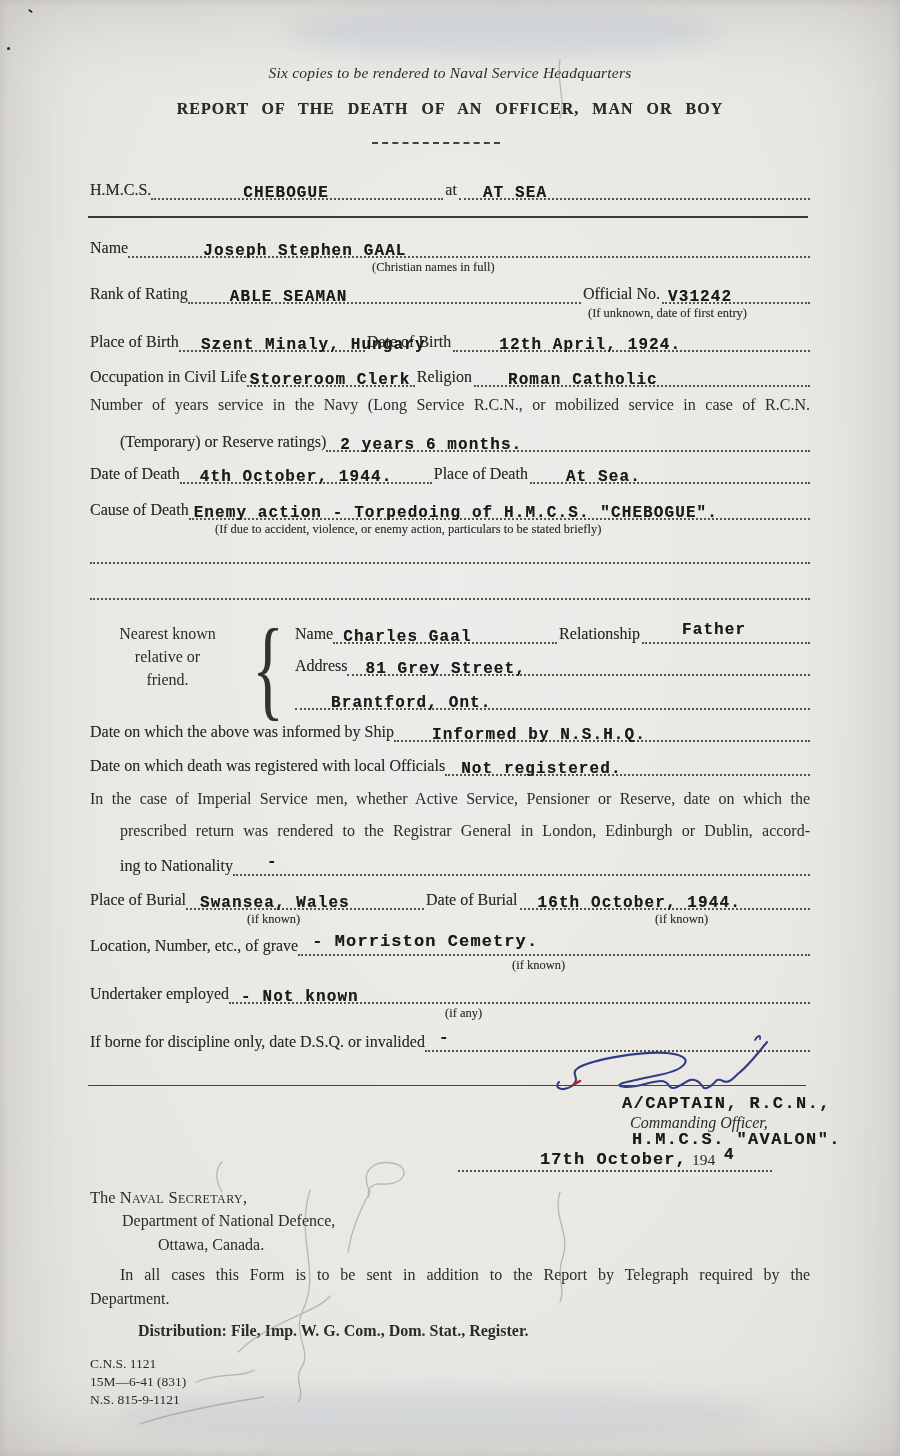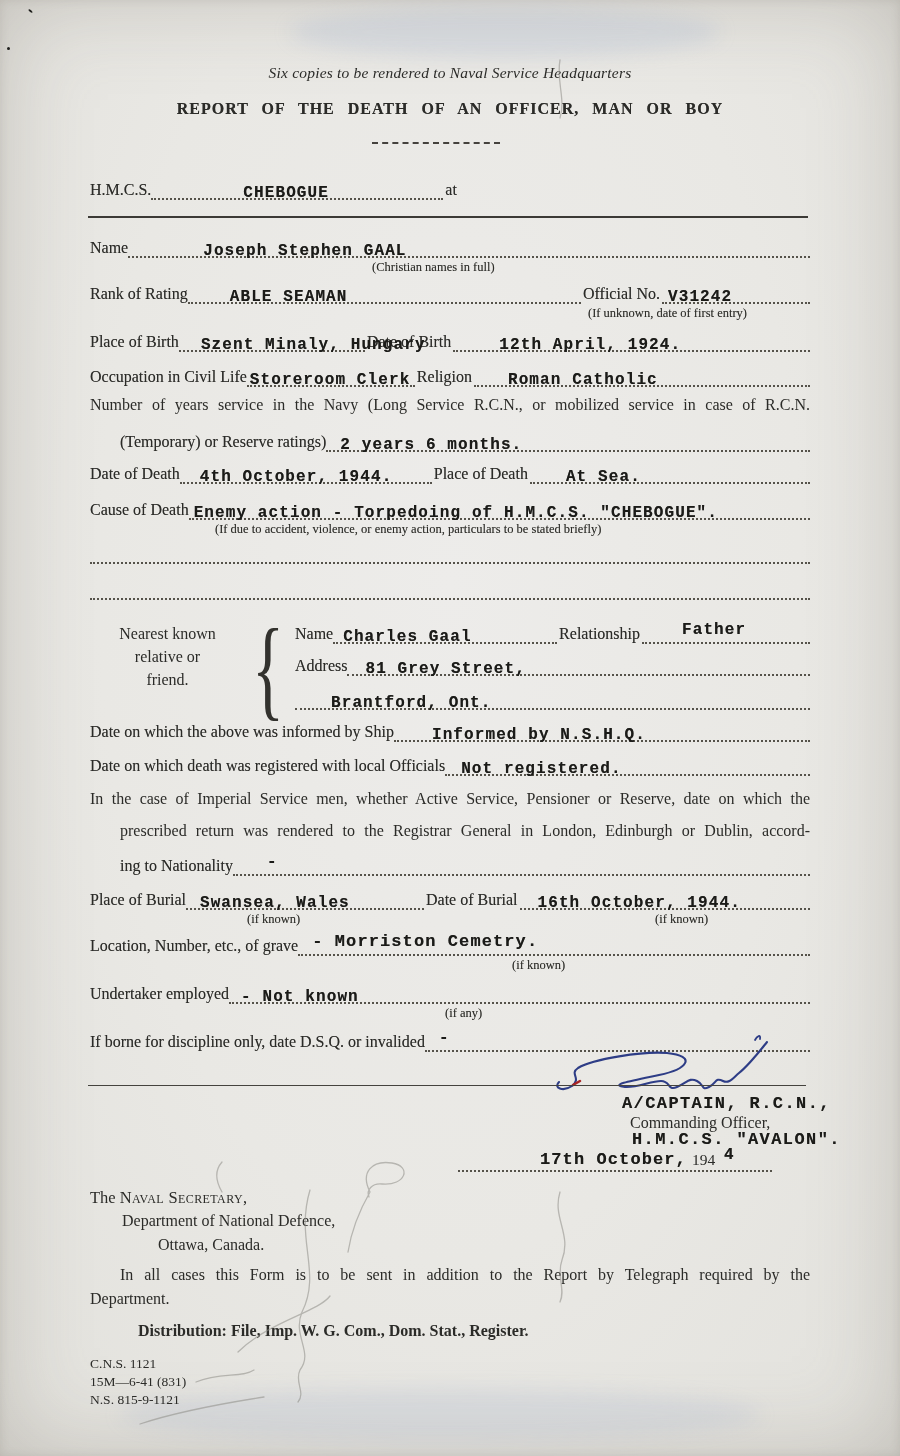--- a/index.html
+++ b/index.html
@@ -30,21 +30,21 @@
   .typed.raised{transform:translateY(-4px);}
   .cap{position:absolute;font-size:12.5px;white-space:nowrap;color:#2e2e2a;
        text-shadow:0 0 .3px rgba(40,40,36,.4);}
   .just{text-align:justify;text-align-last:justify;}
   .smallcaps{font-variant:small-caps;letter-spacing:.4px;}
   .brace{font-size:108px;font-weight:400;line-height:1;color:#33322e;
          transform:scale(.62,1.04);transform-origin:left top;}
   .officer-typed{font-family:"Liberation Mono","DejaVu Sans Mono",monospace;font-weight:700;
          font-size:17px;letter-spacing:1.4px;color:#1b1b18;white-space:nowrap;
          text-shadow:0 0 .6px rgba(10,10,10,.5);}
-  .officer-italic{font-size:16px;white-space:nowrap;}
+  .officer-italic{font-style:italic;font-size:16px;white-space:nowrap;}
   .formno{font-size:13.5px;line-height:1.2;white-space:nowrap;}
   .bleed{position:absolute;border-radius:50%;filter:blur(9px);pointer-events:none;}
   .speck{position:absolute;background:#1e1e1c;border-radius:50%;}
   svg{display:block;}
 </style>
 </head>
 <body>
 
 <div class="page">
 
@@ -56,20 +56,23 @@
   <div class="abs center instruction" style="top:64px;">Six copies to be rendered to Naval Service Headquarters</div>
   <div class="abs center title" style="top:100px;">REPORT OF THE DEATH OF AN OFFICER, MAN OR BOY</div>
   <div class="abs dashrule" style="top:142px;"></div>
 
   <div class="row" style="left:90px;width:720px;top:176px;">
     <span class="lbl">H.M.C.S.</span>
     <span class="fill" style="flex:0 0 292px;">
         <span class="typed" style="margin-left:92px;">CHEBOGUE</span>
       </span>
     <span class="mid">at</span>
+    <span class="fill">
+        <span class="typed" style="margin-left:24px;">AT SEA</span>
+      </span>
   </div>
 
   <div class="abs solid" style="left:88px;width:720px;top:216px;"></div>
 
   <div class="row" style="left:90px;width:720px;top:234px;">
     <span class="lbl">Name</span>
     <span class="fill">
         <span class="typed" style="margin-left:75px;">Joseph Stephen GAAL</span>
       </span>
   </div>

